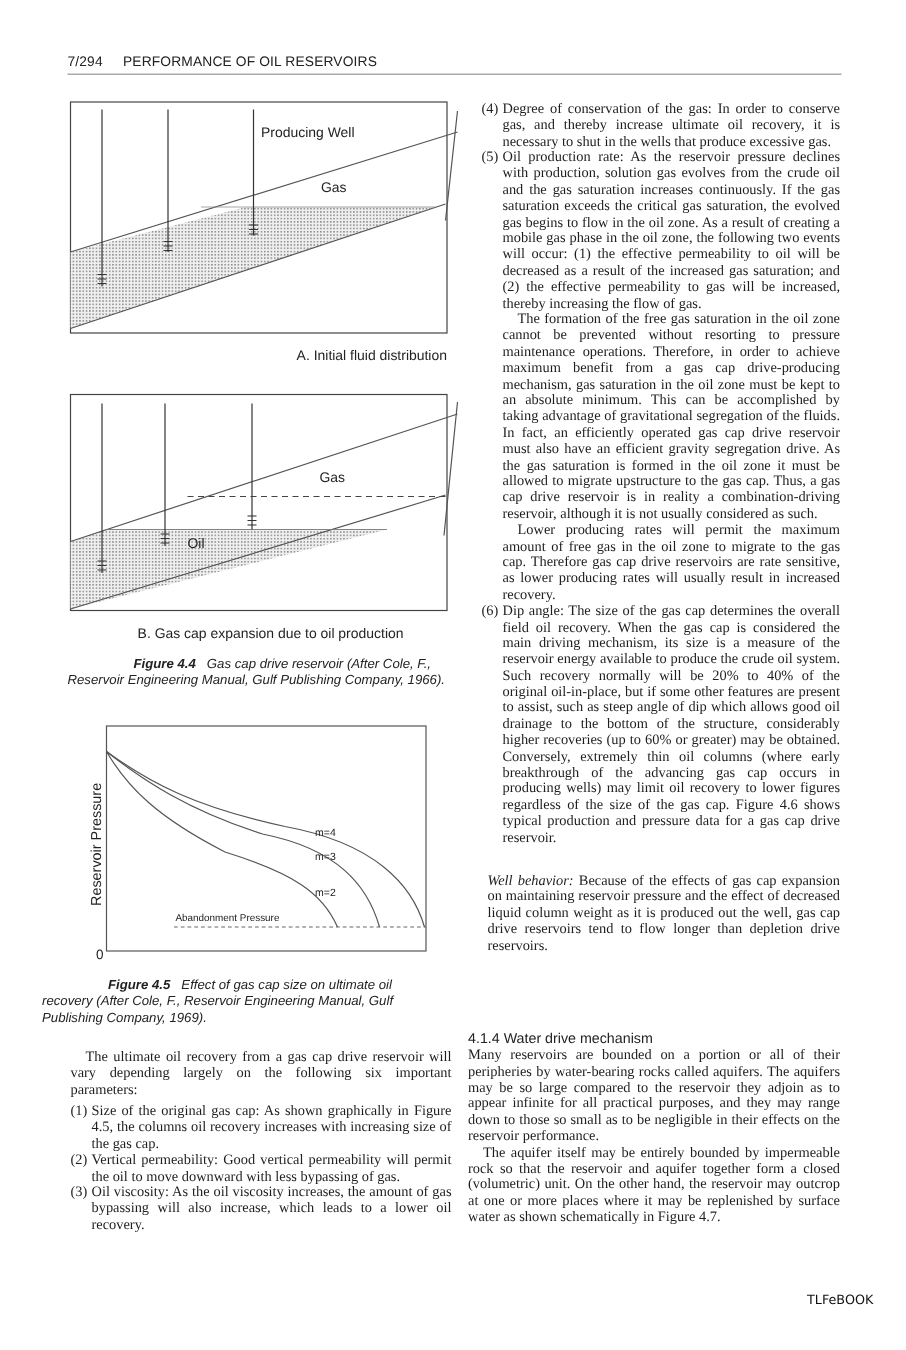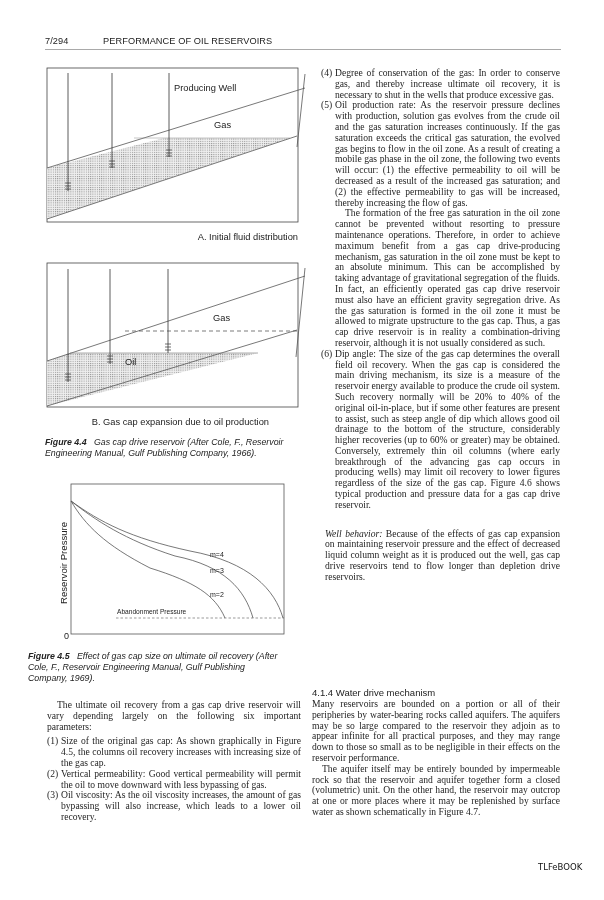--- a/index.html
+++ b/index.html
@@ -6,32 +6,32 @@
   body { width:604px; height:900px; background:#ffffff; position:relative; overflow:hidden; color:#1a1a1a; }
   .abs { position:absolute; }
   .hdr { top:36px; font-family:"Liberation Sans", sans-serif; font-size:9.2px; color:#222; letter-spacing:0.1px; }
   .hdr-rule { left:45px; top:48.5px; width:516px; height:1.5px; background:#a9a9a9; }
   .serif { font-family:"Liberation Serif", serif; font-size:9.6px; line-height:10.8px; color:#1e1e1e; }
   .just { text-align:justify; }
   .item { position:relative; padding-left:14px; }
   .item .num { position:absolute; left:0; top:0; }
   .indent { text-indent:10px; }
   .caption { font-family:"Liberation Sans", sans-serif; font-size:8.8px; line-height:11px; font-style:italic; color:#222; }
-  .caption b { font-weight:bold; }
+  .caption b { font-weight:bold;margin-left:44px; }
   .sublabel { font-family:"Liberation Sans", sans-serif; font-size:9.3px; color:#222; text-align:right; }
   .fig-label { font-family:"Liberation Sans", sans-serif; font-size:9.3px; fill:#222; }
   .section { font-family:"Liberation Sans", sans-serif; font-size:9.5px; color:#222; }
   .watermark { font-family:"DejaVu Sans", sans-serif; font-size:8.5px; color:#111; }
   svg { position:absolute; overflow:visible; }
 </style>
 </head>
 <body>
 
 <div class="abs hdr" style="left:45px;">7/294</div>
-<div class="abs hdr" style="left:103px;text-align:center;">PERFORMANCE OF OIL RESERVOIRS</div>
+<div class="abs hdr" style="left:82px;text-align:center;">PERFORMANCE OF OIL RESERVOIRS</div>
 <div class="abs hdr-rule"></div>
 
 <svg width="604" height="900" style="left:0;top:0;pointer-events:none;">
   <defs>
     <pattern id="dots" width="2.2" height="2.2" patternUnits="userSpaceOnUse">
       <rect width="2.2" height="2.2" fill="#efefef"></rect>
       <rect width="1" height="1" fill="#8a8a8a"></rect>
     </pattern>
   </defs>
 
@@ -138,20 +138,21 @@
 
 <div class="abs serif just" style="left:321px;top:68px;width:239px;">
   <div class="item">
     <span class="num">(4)</span>
     <span>Degree of conservation of the gas: In order to conserve gas, and thereby increase ultimate oil recovery, it is necessary to shut in the wells that produce excessive gas.</span>
   </div>
   <div class="item">
     <span class="num">(5)</span>
     <div>Oil production rate: As the reservoir pressure declines with production, solution gas evolves from the crude oil and the gas saturation increases continuously. If the gas saturation exceeds the critical gas saturation, the evolved gas begins to flow in the oil zone. As a result of creating a mobile gas phase in the oil zone, the following two events will occur: (1) the effective permeability to oil will be decreased as a result of the increased gas saturation; and (2) the effective permeability to gas will be increased, thereby increasing the flow of gas.</div>
     <div class="indent">The formation of the free gas saturation in the oil zone cannot be prevented without resorting to pressure maintenance operations. Therefore, in order to achieve maximum benefit from a gas cap drive-producing mechanism, gas saturation in the oil zone must be kept to an absolute minimum. This can be accomplished by taking advantage of gravitational segregation of the fluids. In fact, an efficiently operated gas cap drive reservoir must also have an efficient gravity segregation drive. As the gas saturation is formed in the oil zone it must be allowed to migrate upstructure to the gas cap. Thus, a gas cap drive reservoir is in reality a combination-driving reservoir, although it is not usually considered as such.</div>
+    <div class="indent">Lower producing rates will permit the maximum amount of free gas in the oil zone to migrate to the gas cap. Therefore gas cap drive reservoirs are rate sensitive, as lower producing rates will usually result in increased recovery.</div>
   </div>
   <div class="item">
     <span class="num">(6)</span>
     <span>Dip angle: The size of the gas cap determines the overall field oil recovery. When the gas cap is considered the main driving mechanism, its size is a measure of the reservoir energy available to produce the crude oil system. Such recovery normally will be 20% to 40% of the original oil-in-place, but if some other features are present to assist, such as steep angle of dip which allows good oil drainage to the bottom of the structure, considerably higher recoveries (up to 60% or greater) may be obtained. Conversely, extremely thin oil columns (where early breakthrough of the advancing gas cap occurs in producing wells) may limit oil recovery to lower figures regardless of the size of the gas cap. Figure 4.6 shows typical production and pressure data for a gas cap drive reservoir.</span>
   </div>
   <div style="margin-top:18px;padding-left:4px;">
     <i>Well behavior:</i><span> Because of the effects of gas cap expansion on maintaining reservoir pressure and the effect of decreased liquid column weight as it is produced out the well, gas cap drive reservoirs tend to flow longer than depletion drive reservoirs.</span>
   </div>
 </div>
 

